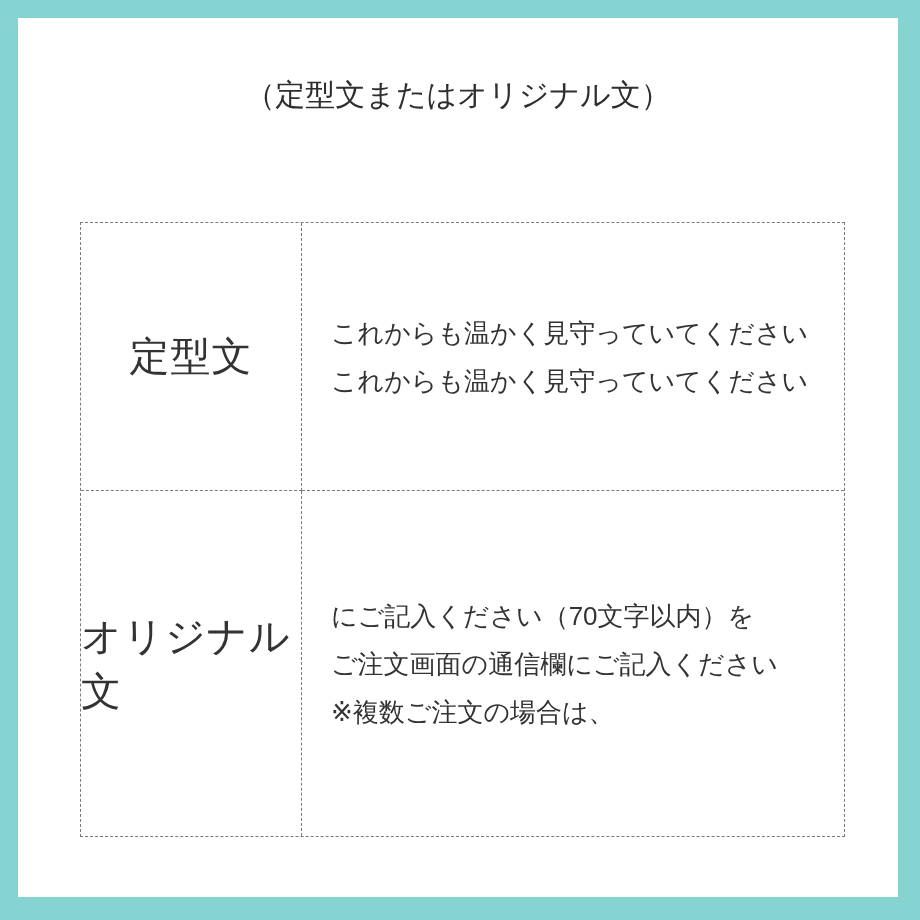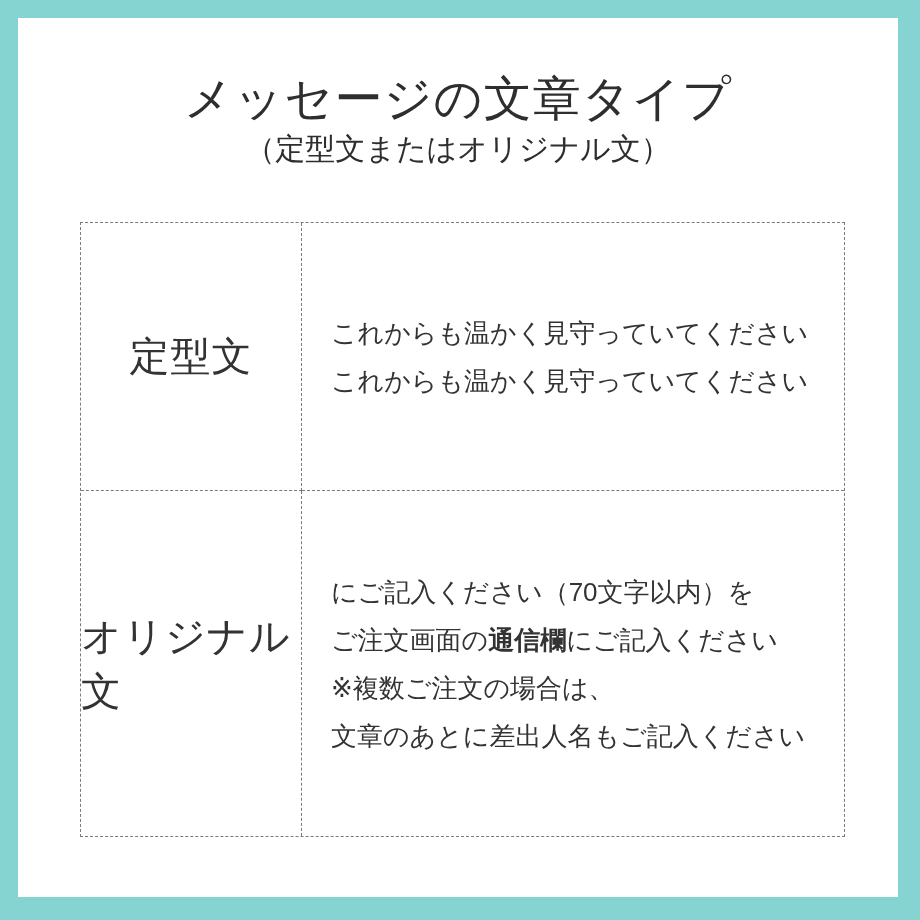--- a/index.html
+++ b/index.html
@@ -72,47 +72,45 @@
   .text-cell {
     display: flex;
     flex-direction: column;
     justify-content: center;
     padding-left: 29px;
     padding-right: 10px;
     font-size: 26px;
   }
   .row1 { border-bottom: 1px dashed var(--border); }
   .line { line-height: 48px; white-space: nowrap; }
-  .bold { font-weight: 700; }
+  .bold { font-weight: 400; }
 </style>
 </head>
 <body>
 
 <div class="canvas">
   <div class="panel">
 
     <div class="header">
-      <div class="title">メッセージの文章タイプ</div>
       <div class="subtitle">（定型文またはオリジナル文）</div>
     </div>
 
     <div class="msg-table">
 
       <div class="cell label-cell row1">定型文</div>
 
       <div class="cell text-cell row1">
         <div class="line">これからも温かく見守っていてください</div>
         <div class="line">これからも温かく見守っていてください</div>
       </div>
 
       <div class="cell label-cell">オリジナル文</div>
 
       <div class="cell text-cell">
         <div class="line">にご記入ください（70文字以内）を</div>
         <div class="line"><span>ご注文画面の</span><span class="bold">通信欄</span><span>にご記入ください</span></div>
         <div class="line">※複数ご注文の場合は、</div>
-        <div class="line">文章のあとに差出人名もご記入ください</div>
       </div>
 
     </div>
 
   </div>
 </div>
 
 </body></html>

